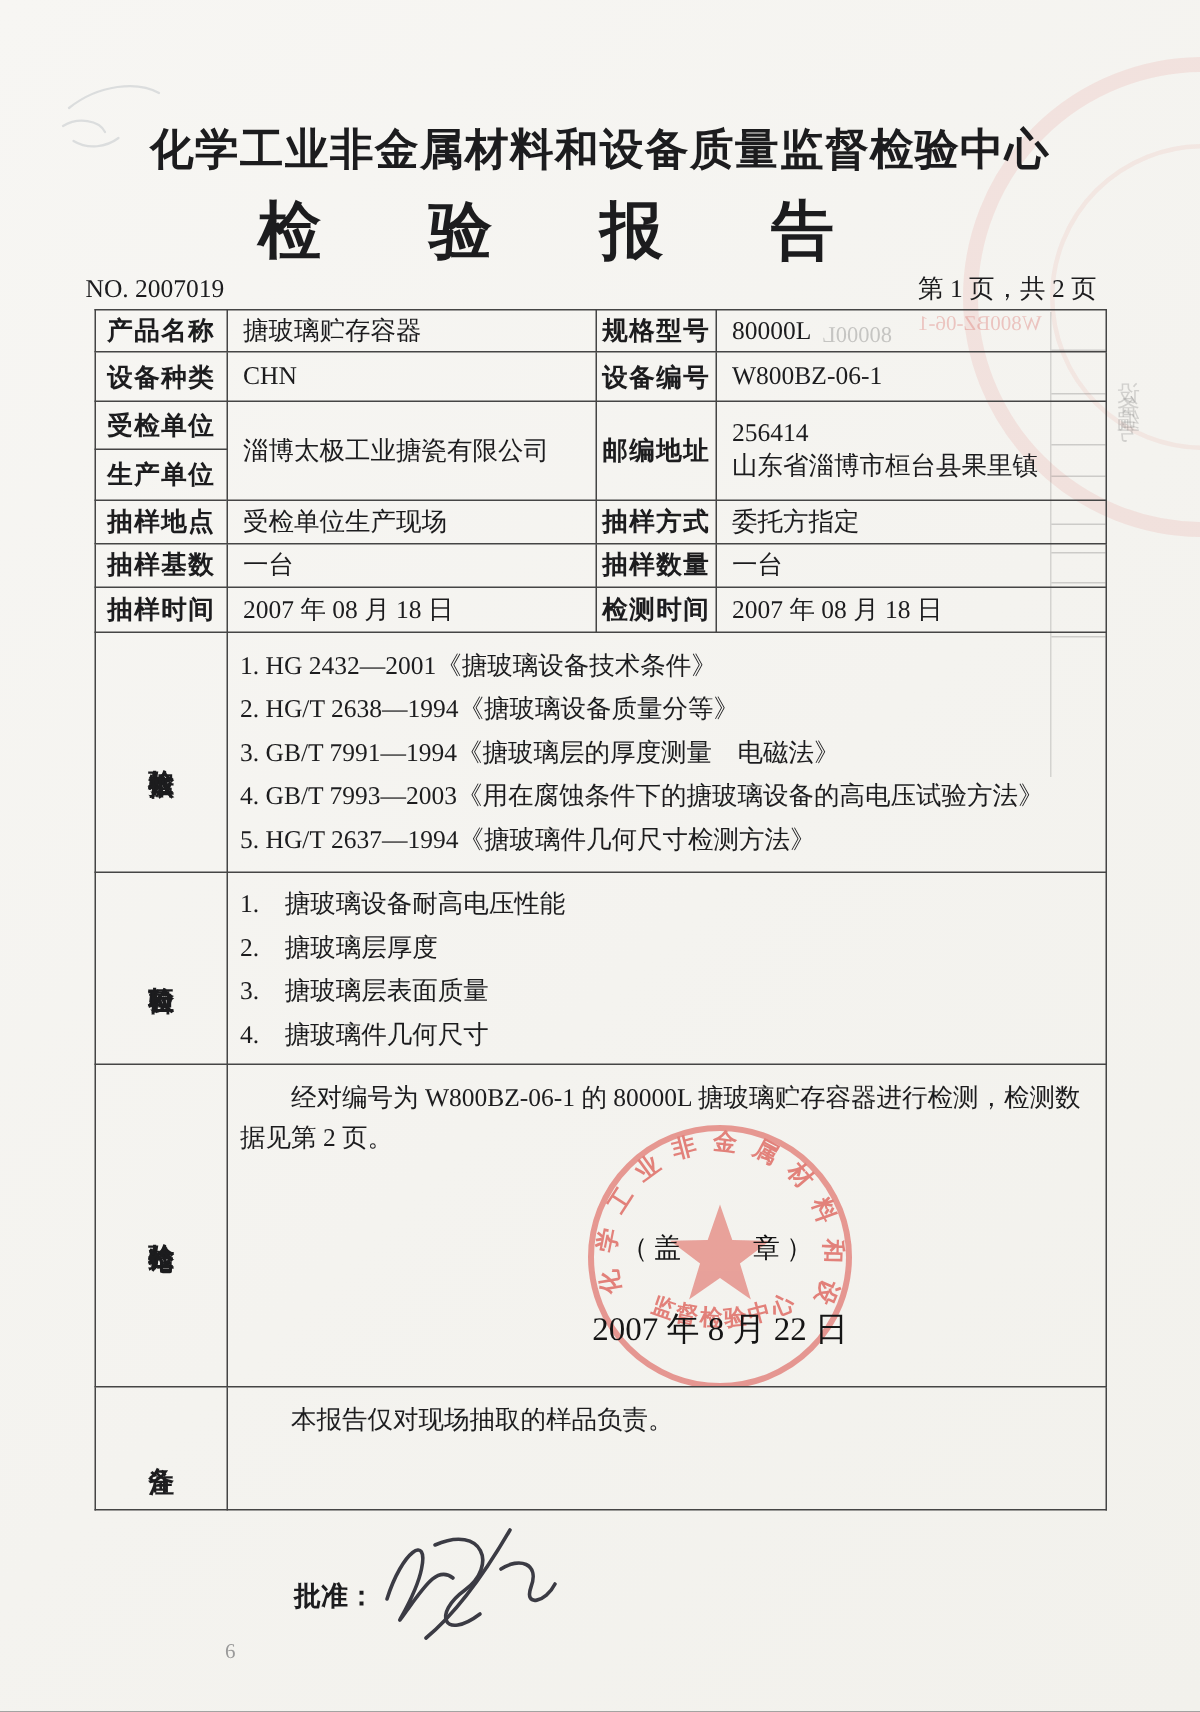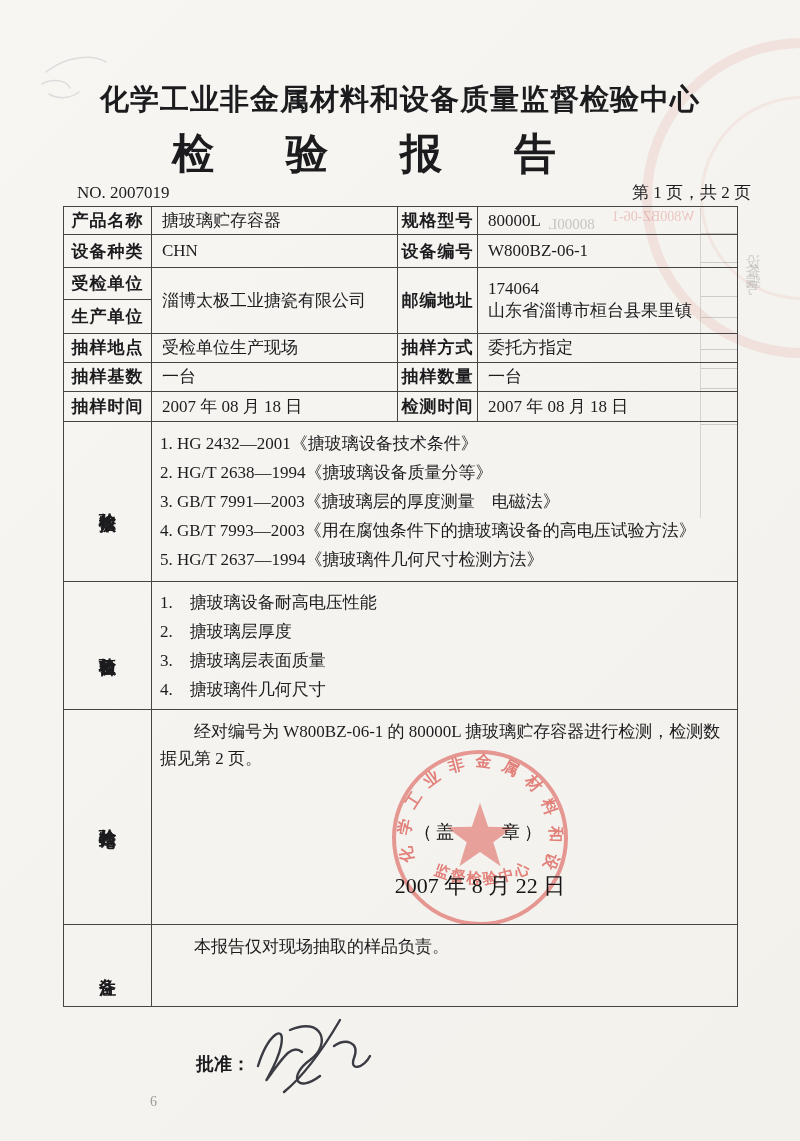--- a/index.html
+++ b/index.html
@@ -8,21 +8,21 @@
   .page { position:relative; width:800px; height:1141px; margin:0 auto; overflow:hidden;
           background:linear-gradient(135deg,#f7f6f3 0%,#f4f3ef 55%,#f2f1ec 100%); color:var(--ink); }
 
   
   .org-title { position:absolute; top:80px; left:0; width:100%; text-align:center;
                font-family:Liberation Sans, sans-serif;
                font-size:29px; font-weight:700; letter-spacing:1px; }
   .report-title { position:absolute; top:126px; left:0; width:100%; text-align:center;
                   font-family:"Liberation Sans","DejaVu Sans",sans-serif;
                   font-size:42px; font-weight:900; letter-spacing:72px; margin-right:-72px; }
-  .meta-row { position:absolute; top:181px; left:77px; width:674px;
+  .meta-row { position:absolute; top:181px; left:57px; width:674px;
               display:flex; justify-content:space-between; align-items:baseline; font-size:17px; }
 
   
   table.main { position:absolute; top:206px; left:63px; width:674px; height:801px;
                border-collapse:collapse; table-layout:fixed; }
   table.main td { border:1.5px solid var(--line); font-size:17px; overflow:hidden; }
   td.lbl { text-align:center; font-family:"Liberation Sans","DejaVu Sans",sans-serif;
            font-weight:600; letter-spacing:1px; }
   td.val { padding:2px 10px; }
   td.sec { padding:4px 10px 4px 8px; vertical-align:middle; }
@@ -113,21 +113,21 @@
       <td class="lbl">设备种类</td>
       <td class="val">CHN</td>
       <td class="lbl">设备编号</td>
       <td class="val">W800BZ-06-1</td>
     </tr>
     <tr style="height:32px">
       <td class="lbl">受检单位</td>
       <td class="val" rowspan="2">淄博太极工业搪瓷有限公司</td>
       <td class="lbl" rowspan="2">邮编地址</td>
       <td class="val" rowspan="2">
-        <div>174064</div>
+        <div>256414</div>
         <div>山东省淄博市桓台县果里镇</div>
       </td>
     </tr>
     <tr style="height:33px">
       <td class="lbl">生产单位</td>
     </tr>
     <tr style="height:29px">
       <td class="lbl">抽样地点</td>
       <td class="val">受检单位生产现场</td>
       <td class="lbl">抽样方式</td>
@@ -143,21 +143,21 @@
       <td class="lbl">抽样时间</td>
       <td class="val">2007 年 08 月 18 日</td>
       <td class="lbl">检测时间</td>
       <td class="val">2007 年 08 月 18 日</td>
     </tr>
     <tr style="height:159px">
       <td class="lbl vlabel gap-md">检验依据</td>
       <td class="sec" colspan="3">
         <div class="line">1. HG 2432—2001《搪玻璃设备技术条件》</div>
         <div class="line">2. HG/T 2638—1994《搪玻璃设备质量分等》</div>
-        <div class="line">3. GB/T 7991—2003《搪玻璃层的厚度测量　电磁法》</div>
+        <div class="line">3. GB/T 7991—1994《搪玻璃层的厚度测量　电磁法》</div>
         <div class="line">4. GB/T 7993—2003《用在腐蚀条件下的搪玻璃设备的高电压试验方法》</div>
         <div class="line">5. HG/T 2637—1994《搪玻璃件几何尺寸检测方法》</div>
       </td>
     </tr>
     <tr style="height:128px">
       <td class="lbl vlabel gap-md">检验项目</td>
       <td class="sec" colspan="3">
         <div class="line">1.　搪玻璃设备耐高电压性能</div>
         <div class="line">2.　搪玻璃层厚度</div>
         <div class="line">3.　搪玻璃层表面质量</div>

